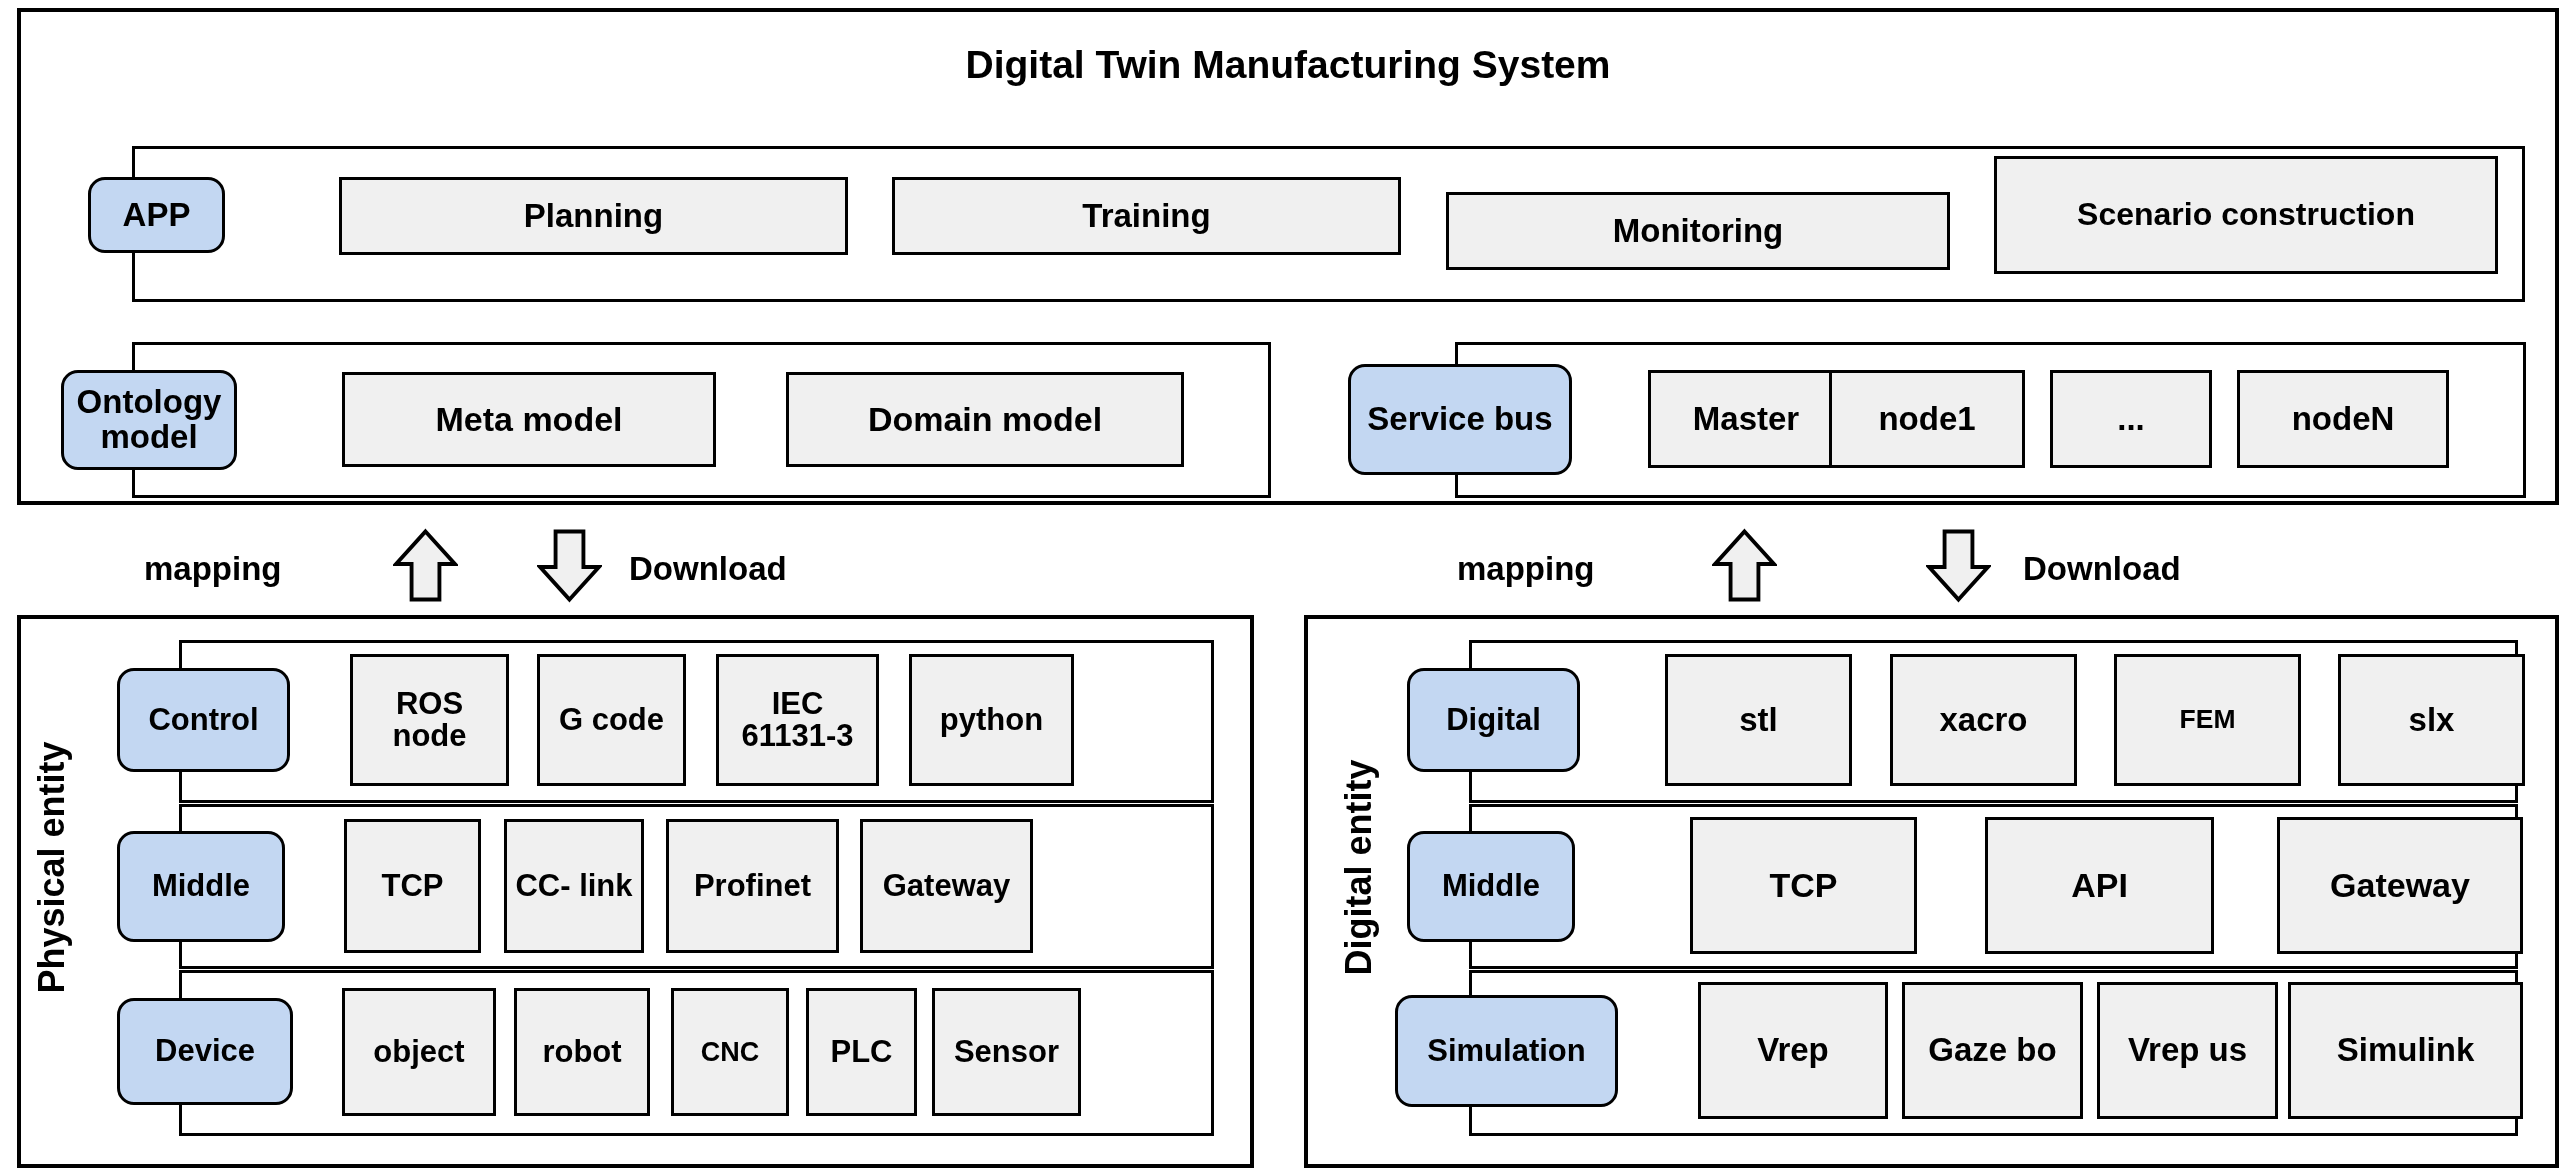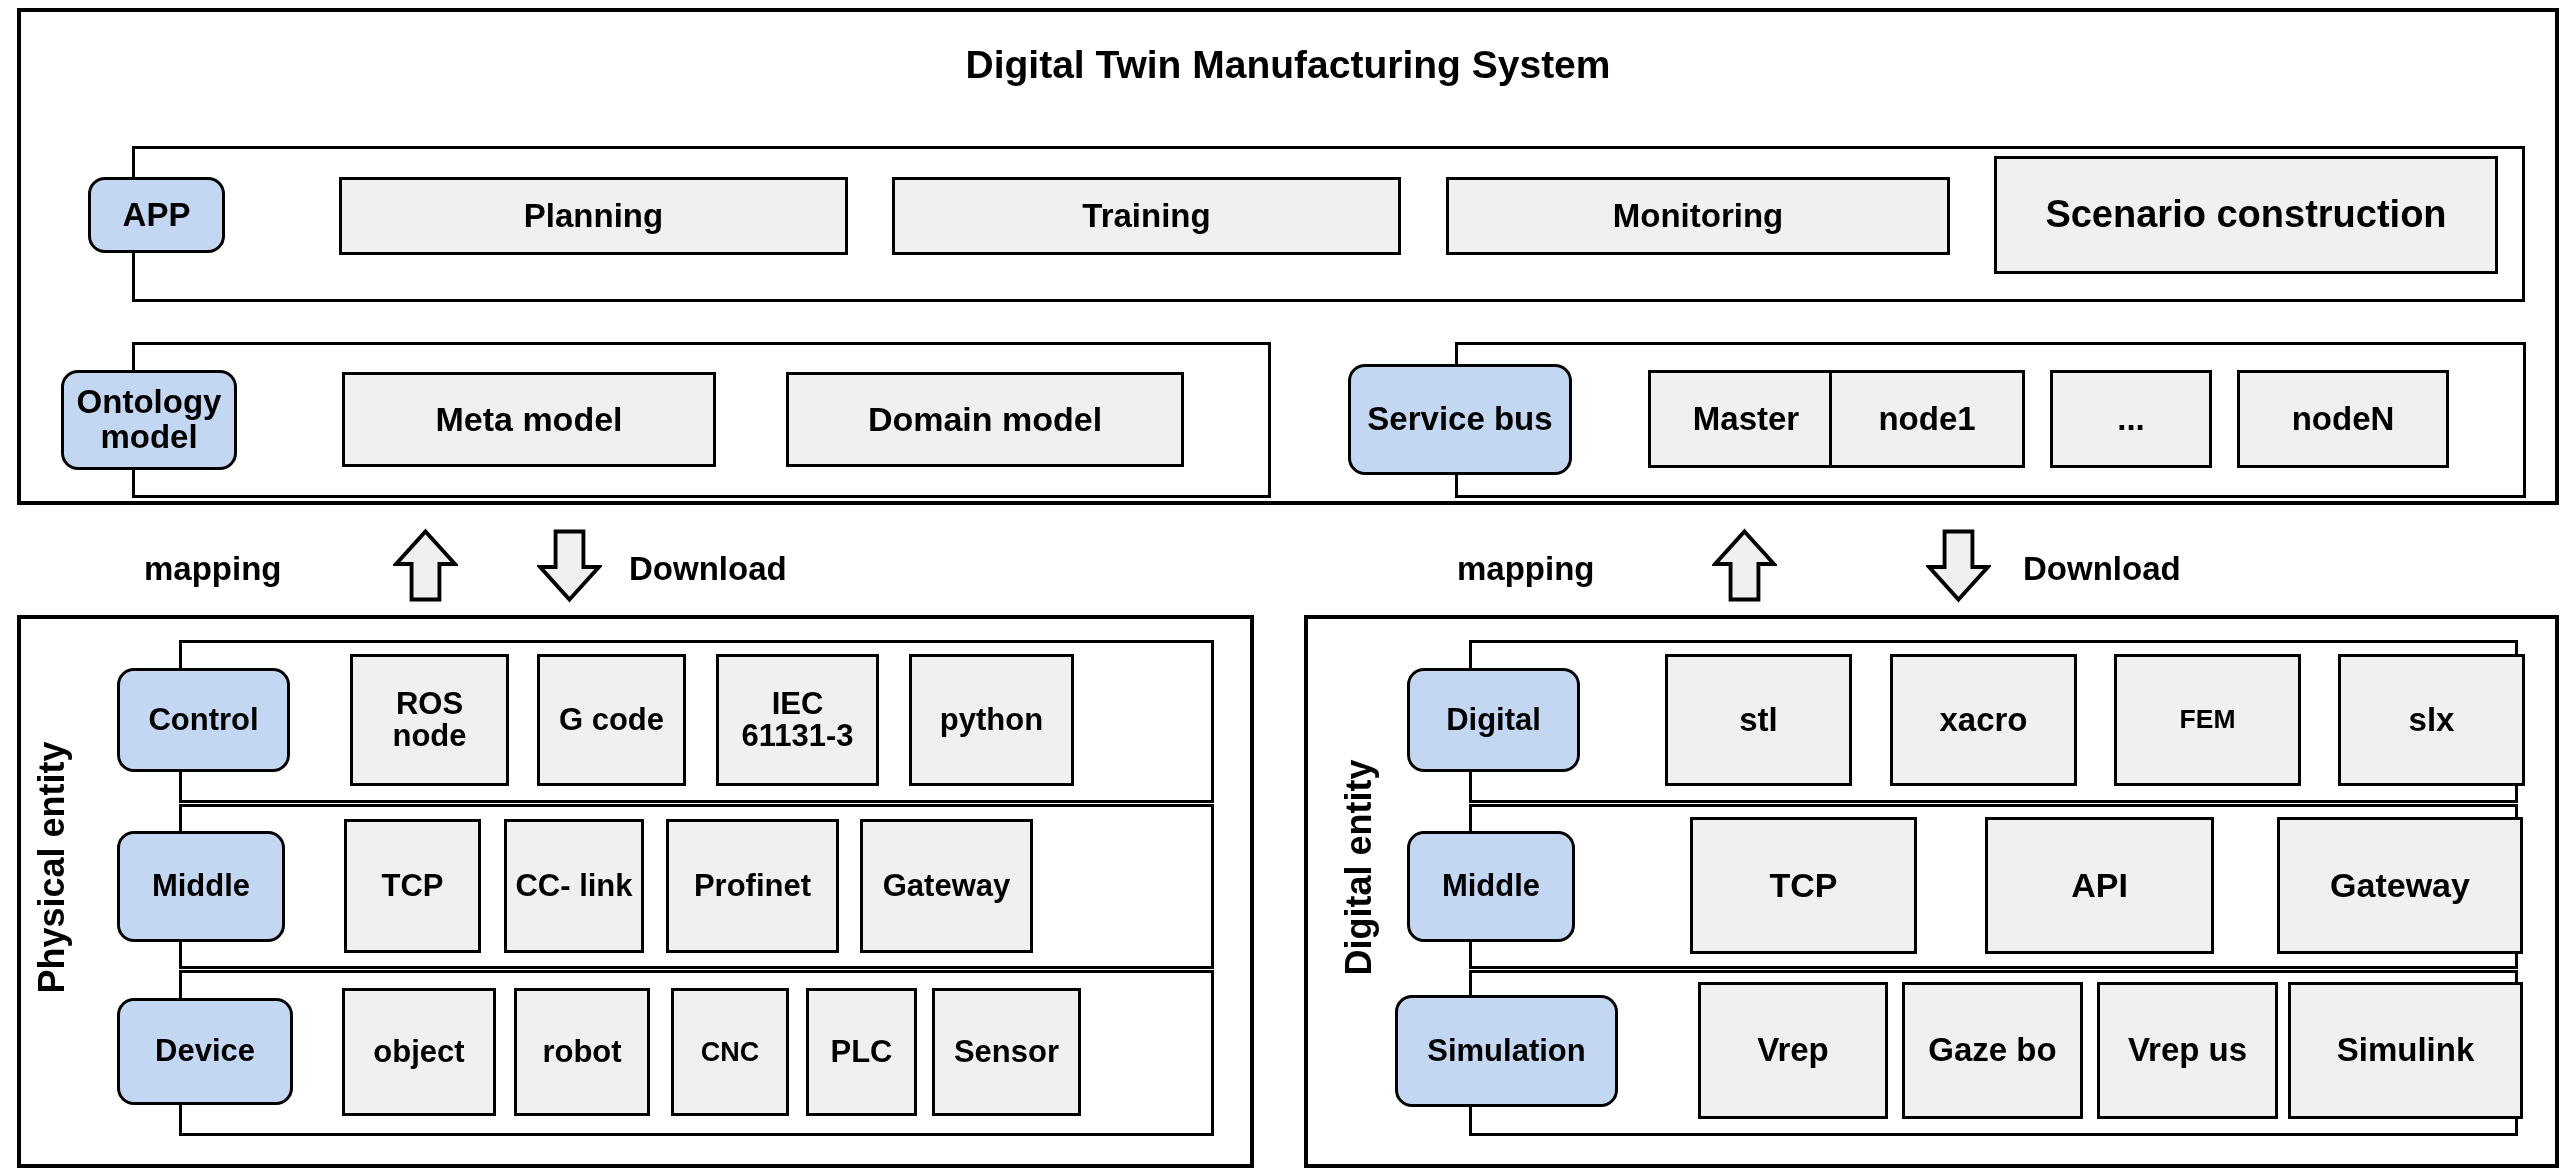--- a/index.html
+++ b/index.html
@@ -103,22 +103,22 @@
   <div class="abs panel" style="left:17px; top:7.8px; width:2542px; height:497px;"></div>
 
   <div class="abs sys-title" style="left:17px; top:43px; width:2542px;">Digital Twin Manufacturing System</div>
 
   <div class="abs rowbox" style="left:132px; top:146px; width:2393px; height:156px;"></div>
 
   <div class="abs tag" style="left:88px; top:177px; width:137px; height:76px; font-size:33px;">APP</div>
 
   <div class="abs node" style="left:339px; top:177px; width:509px; height:78px; font-size:33px;">Planning</div>
   <div class="abs node" style="left:892px; top:177px; width:509px; height:78px; font-size:33px;">Training</div>
-  <div class="abs node" style="left:1446px; top:177px; width:504px; height:78px; font-size:33px;">Monitoring</div>
-  <div class="abs node" style="left:1994px; top:156px; width:504px; height:118px; font-size:38px;">Scenario construction</div>
+  <div class="abs node" style="left:1446px; top:192px; width:504px; height:78px; font-size:33px;">Monitoring</div>
+  <div class="abs node" style="left:1994px; top:156px; width:504px; height:118px; font-size:32px;">Scenario construction</div>
 
   <div class="abs rowbox" style="left:132px; top:342px; width:1139px; height:156px;"></div>
 
   <div class="abs tag" style="left:61px; top:370px; width:176px; height:100px; font-size:33px;">Ontology model</div>
 
   <div class="abs node" style="left:342px; top:372px; width:374px; height:95px; font-size:34px;">Meta model</div>
   <div class="abs node" style="left:786px; top:372px; width:398px; height:95px; font-size:34px;">Domain model</div>
 
   <div class="abs rowbox" style="left:1455px; top:342px; width:1071px; height:156px;"></div>
 

